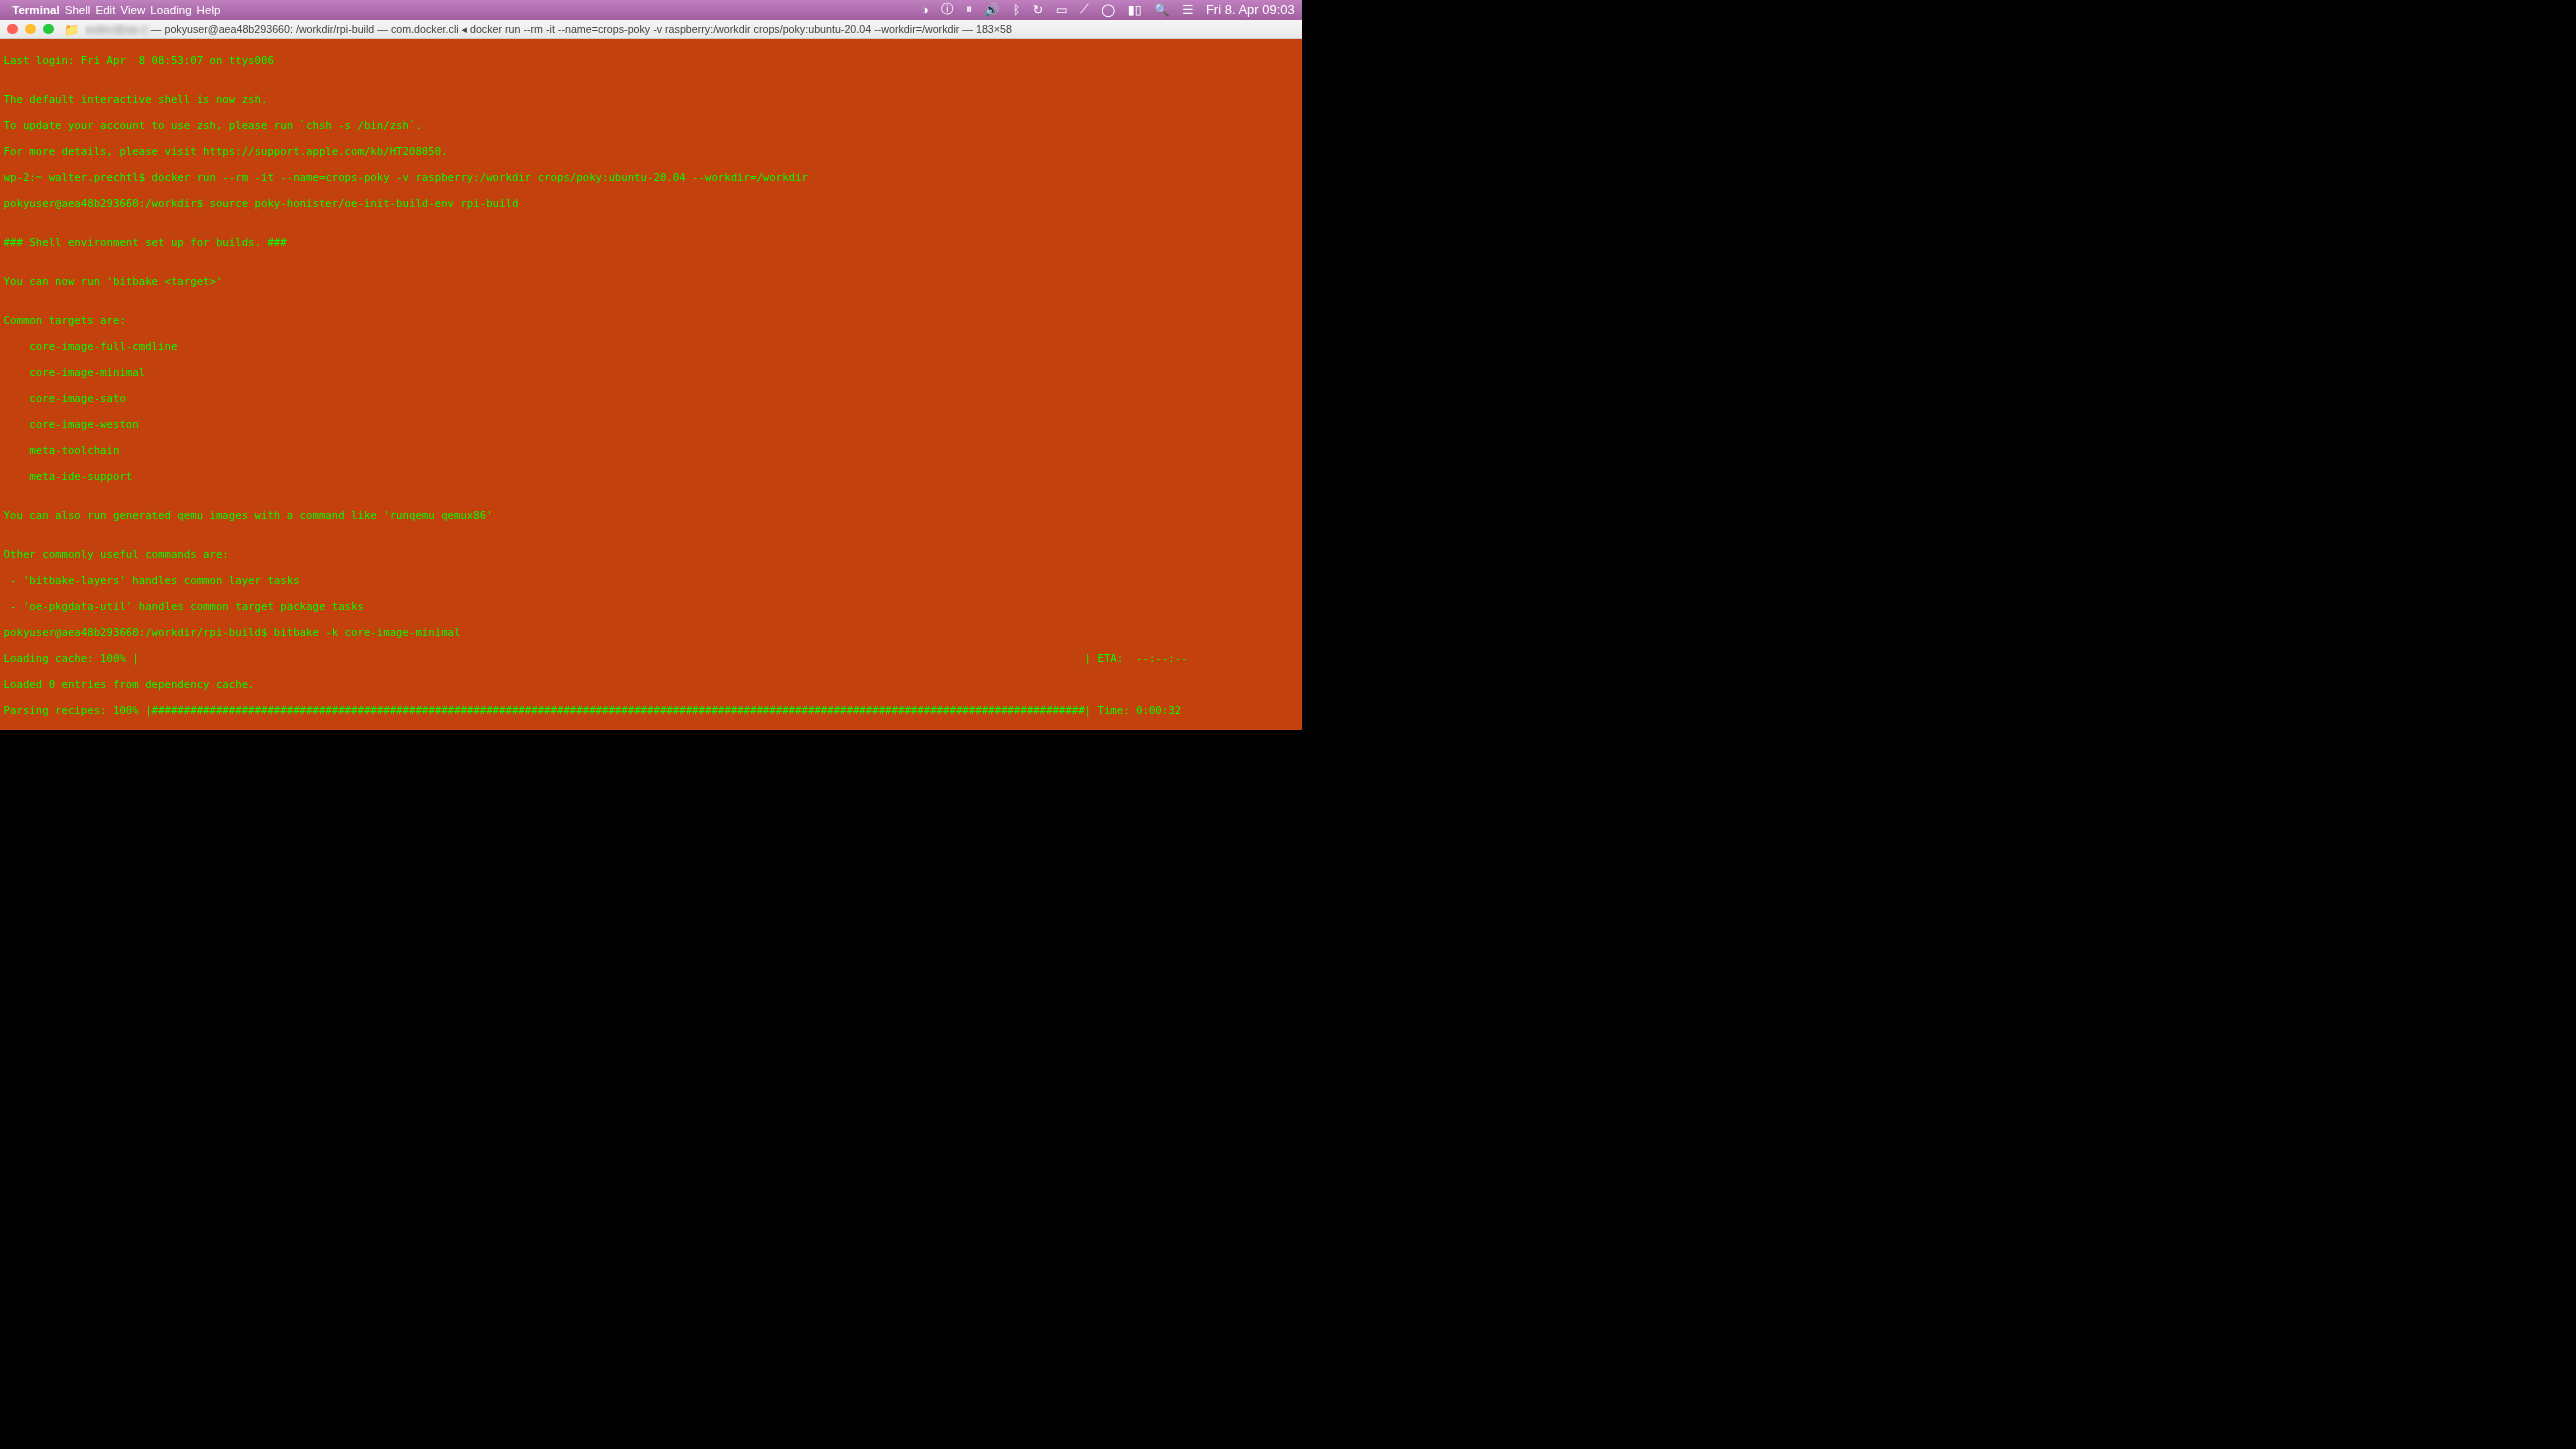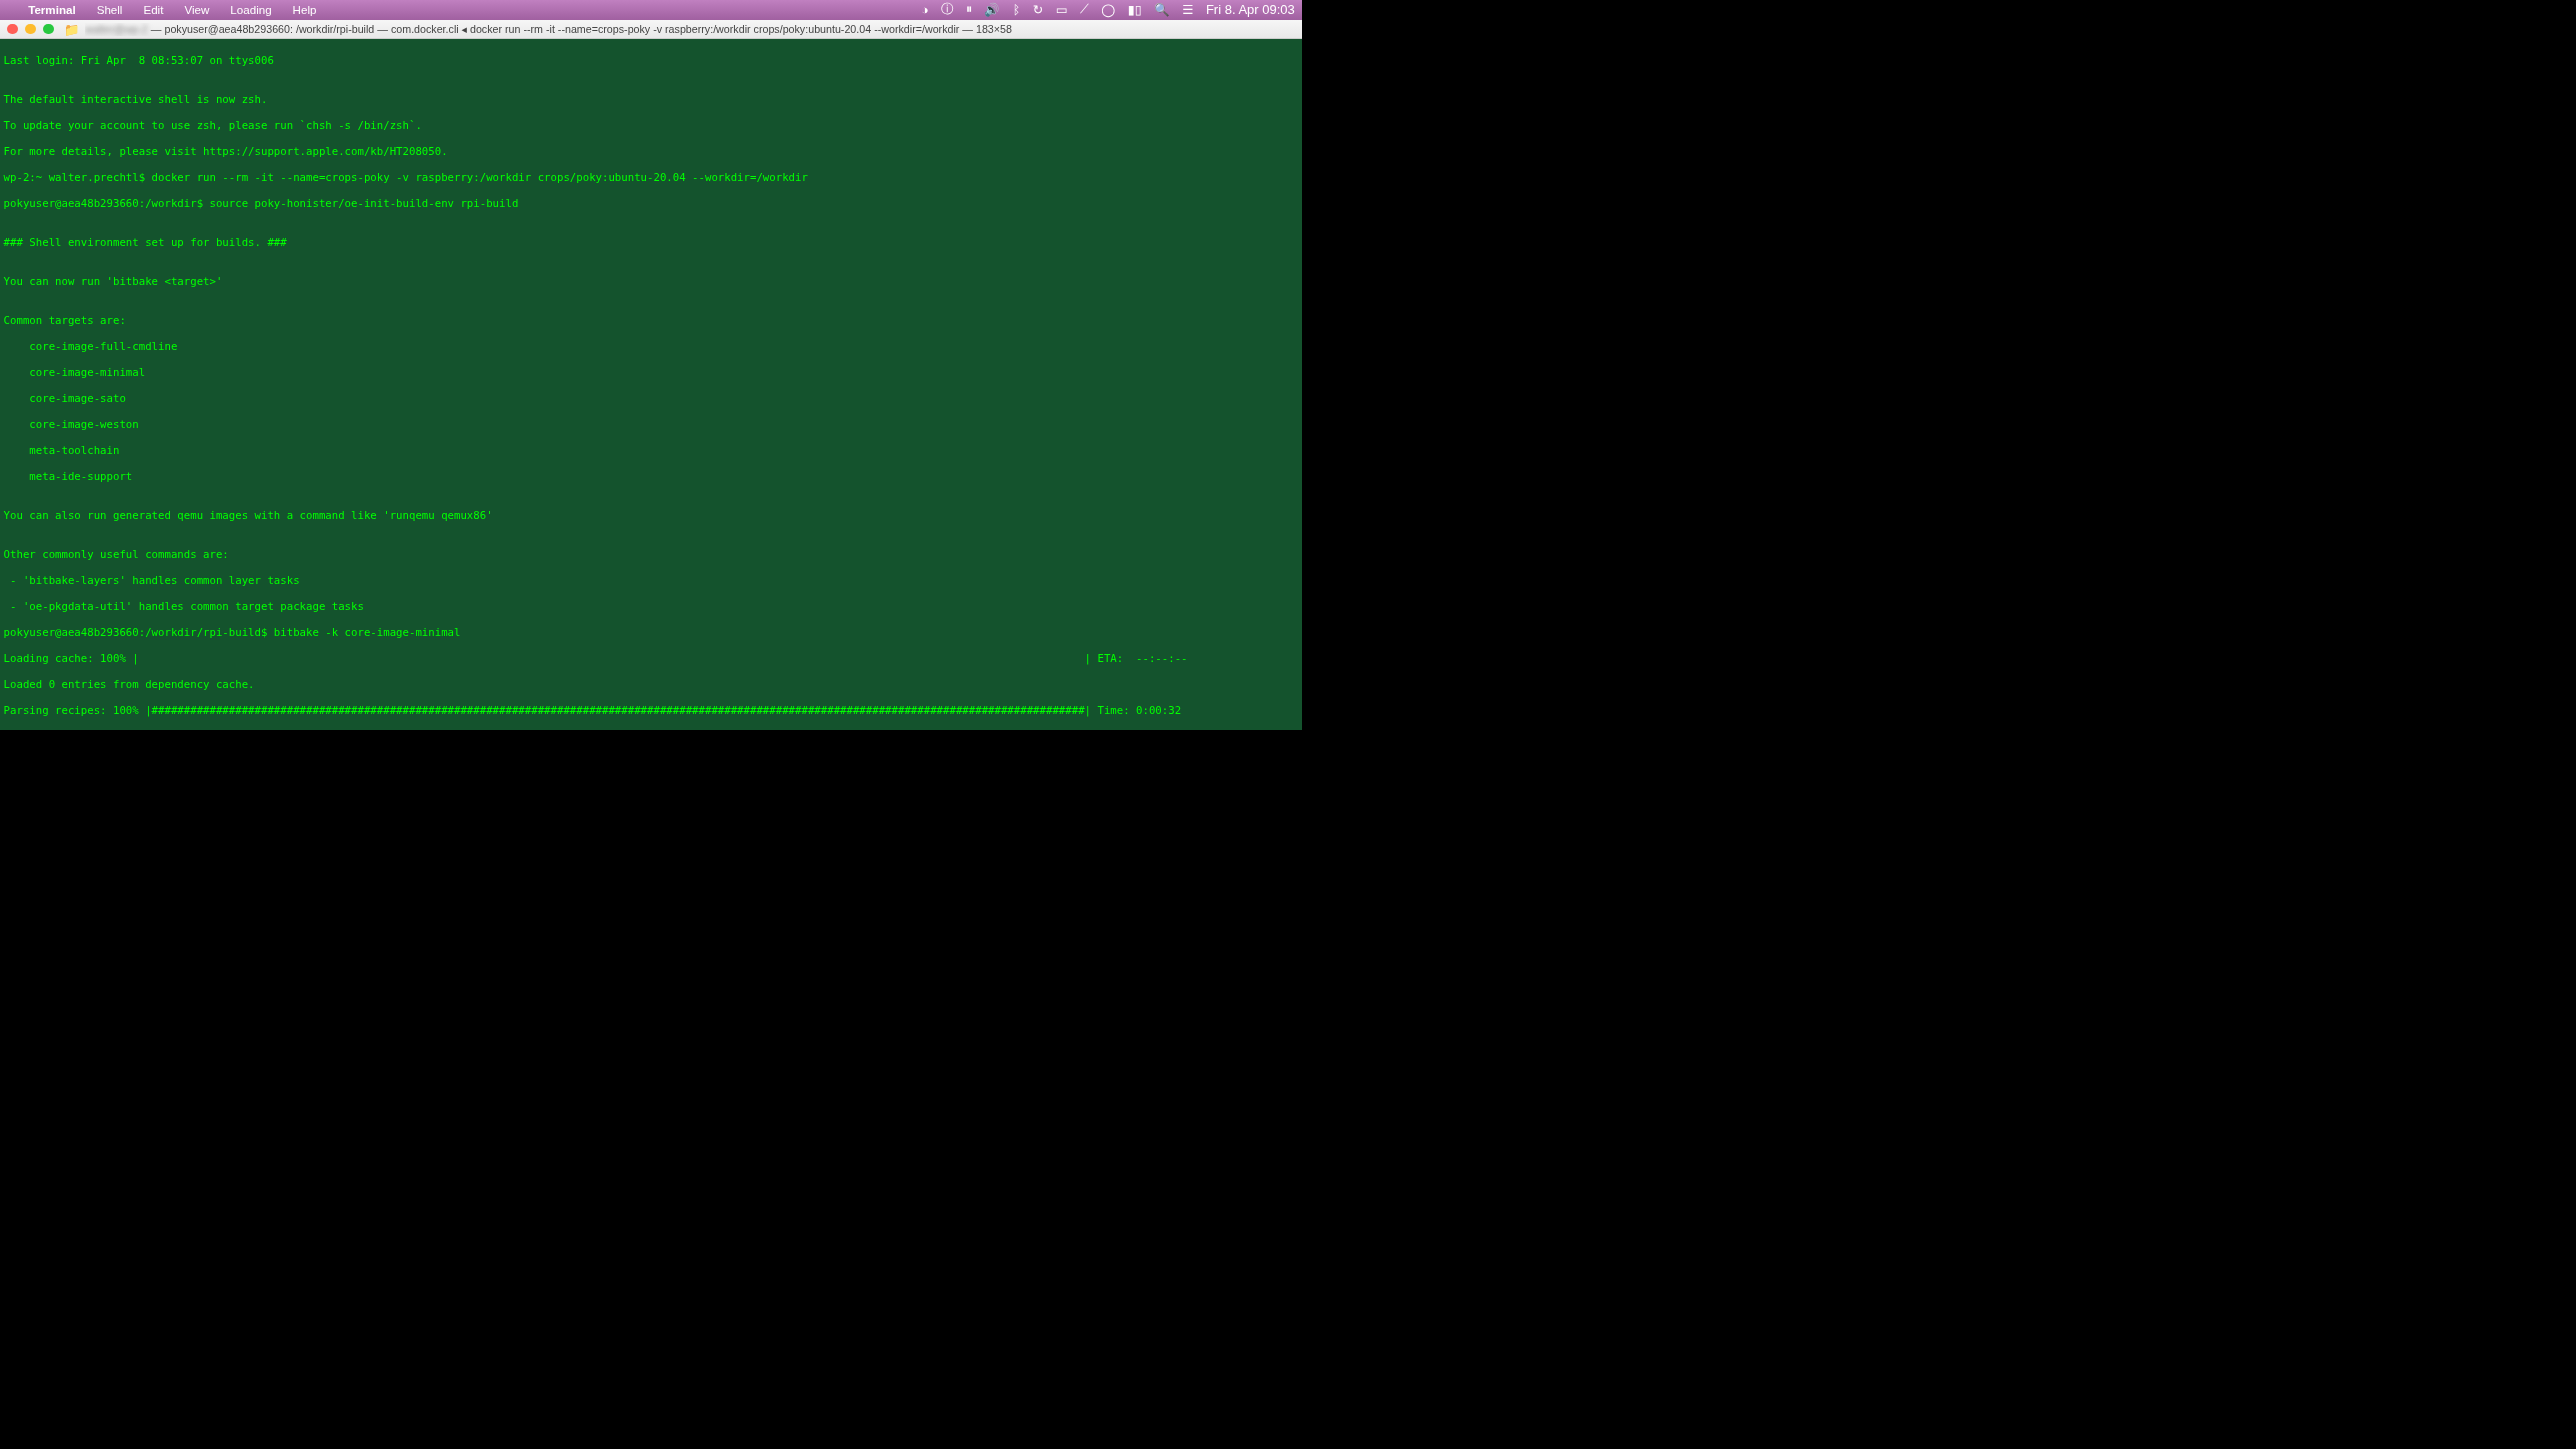--- a/index.html
+++ b/index.html
@@ -12,21 +12,21 @@
 }
 .menubar {
   height: 19.7px;
   background: linear-gradient(to bottom, #c080c0, #a060a0);
   display: flex;
   align-items: center;
   padding: 0 7.2px;
   font-size: 11.6px;
   color: #fff;
 }
-.menubar-left { display: flex; align-items: center; gap: 21px; }
+.menubar-left { display: flex; align-items: center; gap: 5px; }
 .apple-logo { font-size: 13.4px; }
 .app-name { font-weight: 600; }
 .menubar-right { margin-left: auto; display: flex; align-items: center; gap: 12.5px; }
 .menubar-right .icon { font-size: 12.5px; }
 .clock { font-size: 13px; white-space: nowrap; }
 
 .titlebar {
   height: 19.7px;
   background: linear-gradient(to bottom, #f6f6f6, #e8e8e8);
   border-bottom: 0.9px solid #ccc;
@@ -39,21 +39,21 @@
 .traffic-lights { display: flex; gap: 7.2px; margin-right: 10.7px; }
 .dot { width: 10.7px; height: 10.7px; border-radius: 50%; }
 .dot.red { background: #ff5f57; }
 .dot.yellow { background: #febc2e; }
 .dot.green { background: #28c840; }
 .title-icon { margin-right: 5.4px; font-size: 12.5px; }
 .title-text { white-space: nowrap; overflow: hidden; text-overflow: ellipsis; flex: 1; }
 .title-blur { filter: blur(2.7px); color: #888; }
 
 .terminal {
-  background: #14532d;
+  background: #c2410c;
   color: #00ff00;
   font-family: "Menlo", "Monaco", monospace;
   font-size: 10.7px;
   line-height: 13px;
   padding: 1.8px 3.6px;
   height: calc(100% - 39px);
   white-space: pre;
   overflow: hidden;
 }
 .terminal .line { white-space: pre; }

